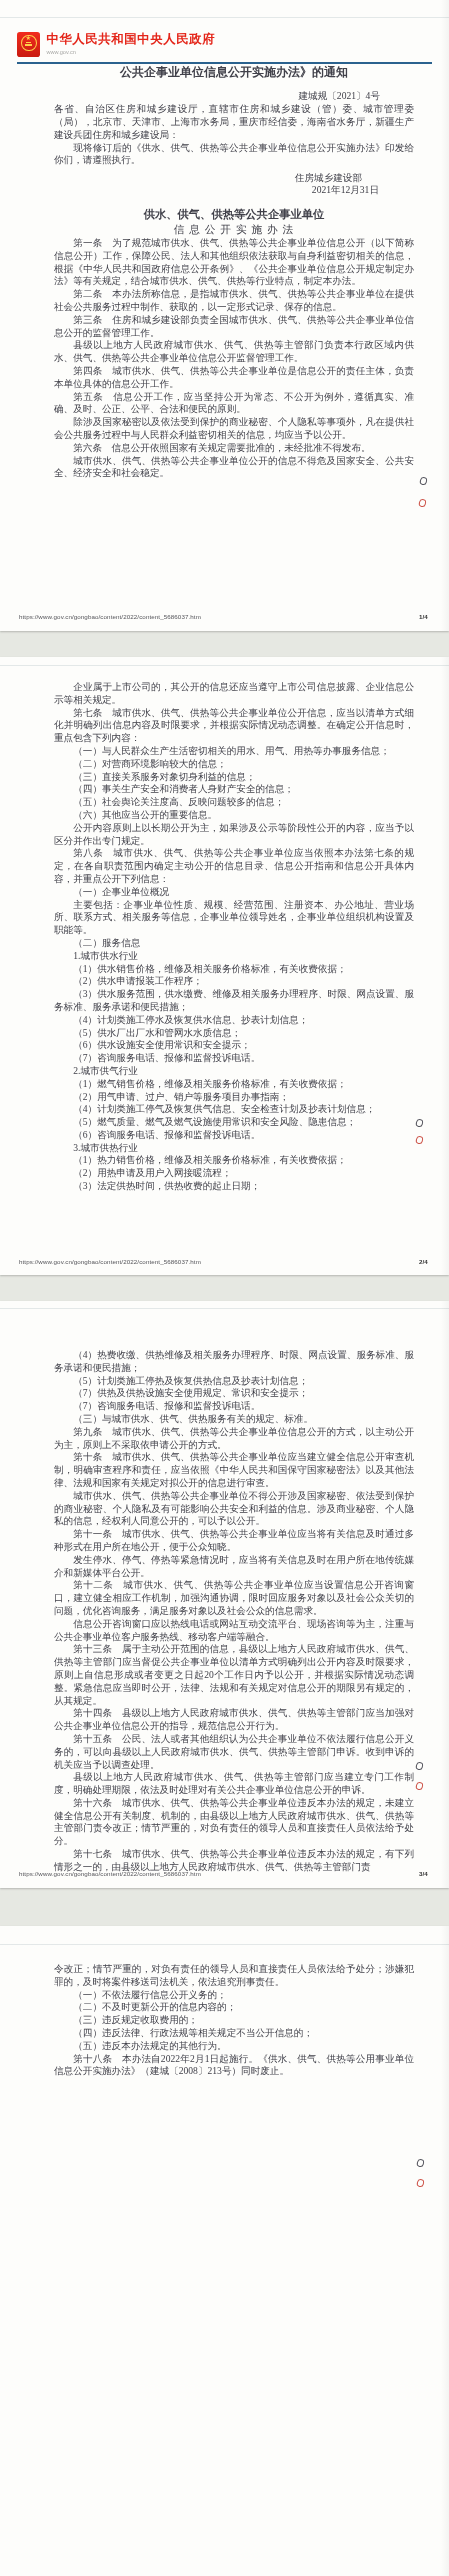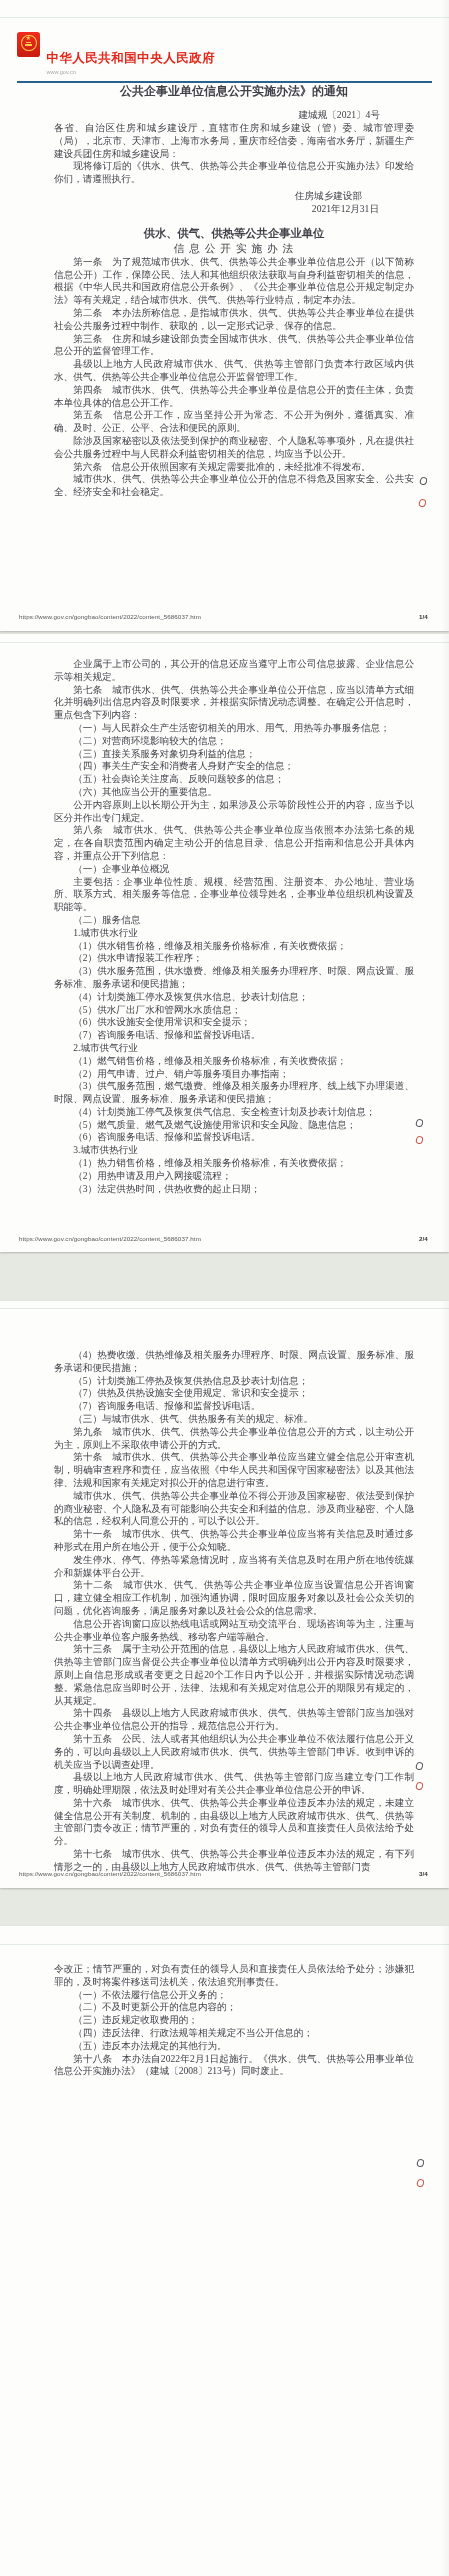--- a/index.html
+++ b/index.html
@@ -3,38 +3,38 @@
 <meta charset="utf-8">
 <style>
   html,body{margin:0;padding:0;background:#e6e8e2;}
   .canvas{position:relative;width:449px;height:2576px;background:#e6e8e2;overflow:hidden;
           font-family:"Liberation Serif","DejaVu Serif",serif;}
   .page{position:absolute;left:0;width:449px;background:#fdfdfb;overflow:hidden;
         box-shadow:0 0.6px 1.7px rgba(50,55,50,.28);}
   .page::after{content:"";position:absolute;top:0;right:0;bottom:0;width:8px;
         background:linear-gradient(to right,rgba(0,0,0,0),rgba(90,100,95,.06));pointer-events:none;}
   #page1{top:0;height:631px;}
-  #page2{top:634px;height:618px;}
+  #page2{top:657px;height:618px;}
   #page3{top:1301px;height:587px;}
   #page4{top:1926px;height:698px;}
   .scanline{position:absolute;left:0;right:0;height:1.1px;background:#dce2e3;opacity:.8;}
 
   
   .gov-header{display:flex;align-items:flex-start;padding:32px 0 0 17px;}
   .emblem{width:22.6px;height:25px;border-radius:2.8px;position:relative;flex:0 0 auto;
           background:linear-gradient(#f12c1e,#c91b10);}
   .emblem .ring{position:absolute;left:4px;top:2.8px;width:13.5px;height:14.7px;
           border:1.1px solid #ffd04a;border-radius:50%;}
   .emblem .star{position:absolute;left:0;right:0;top:3.4px;text-align:center;
           color:#ffd04a;font-size:6.2px;line-height:6.2px;font-family:"DejaVu Sans",sans-serif;}
   .emblem .gate{position:absolute;left:8px;top:12.4px;width:6.8px;height:1.7px;background:#ffd04a;}
   .emblem .gate::before{content:"";position:absolute;left:1.1px;top:-2.8px;width:4.5px;height:1.7px;background:#ffd04a;}
   .site-block{margin-left:6.8px;}
   .site-title{color:#e4261a;font-weight:bold;font-size:12.4px;line-height:14.7px;letter-spacing:0.6px;
-          font-family:Liberation Mono, monospace;margin-top:20px;}
+          font-family:Liberation Sans, sans-serif;}
   .site-url{color:#a8a8a6;font-size:5.6px;line-height:6.8px;margin-top:2.3px;
           font-family:"Liberation Sans","DejaVu Sans",sans-serif;}
   .blue-rule{height:1.7px;background:#2a628e;margin:5.1px 17px 0 17px;}
 
   
   .doc-body{padding:0 35px 0 54px;color:#41414a;}
   #page2 .doc-body{padding-top:24px;}
   #page3 .doc-body{padding-top:21px;margin-top:27px;}
   #page4 .doc-body{padding-top:37px;}
   .para{margin:0;font-size:9.6px;line-height:12.8px;text-align:justify;}
@@ -131,21 +131,20 @@
         <p class="para s-ind">（1）供水销售价格，维修及相关服务价格标准，有关收费依据；</p>
         <p class="para s-ind">（2）供水申请报装工作程序；</p>
         <p class="para s-ind">（3）供水服务范围，供水缴费、维修及相关服务办理程序、时限、网点设置、服务标准、服务承诺和便民措施；</p>
         <p class="para s-ind">（4）计划类施工停水及恢复供水信息、抄表计划信息；</p>
         <p class="para s-ind">（5）供水厂出厂水和管网水水质信息；</p>
         <p class="para s-ind">（6）供水设施安全使用常识和安全提示；</p>
         <p class="para s-ind">（7）咨询服务电话、报修和监督投诉电话。</p>
         <p class="para s-ind">2.城市供气行业</p>
         <p class="para s-ind">（1）燃气销售价格，维修及相关服务价格标准，有关收费依据；</p>
         <p class="para s-ind">（2）用气申请、过户、销户等服务项目办事指南；</p>
-        <p class="para s-ind">（3）供气服务范围，燃气缴费、维修及相关服务办理程序、线上线下办理渠道、时限、网点设置、服务标准、服务承诺和便民措施；</p>
         <p class="para s-ind">（4）计划类施工停气及恢复供气信息、安全检查计划及抄表计划信息；</p>
         <p class="para s-ind">（5）燃气质量、燃气及燃气设施使用常识和安全风险、隐患信息；</p>
         <p class="para s-ind">（6）咨询服务电话、报修和监督投诉电话。</p>
         <p class="para s-ind">3.城市供热行业</p>
         <p class="para s-ind">（1）热力销售价格，维修及相关服务价格标准，有关收费依据；</p>
         <p class="para s-ind">（2）用热申请及用户入网接暖流程；</p>
         <p class="para s-ind">（3）法定供热时间，供热收费的起止日期；</p>
       </div>
     <div class="pg-footer">
       <span class="pg-url">https://www.gov.cn/gongbao/content/2022/content_5686037.htm</span>

